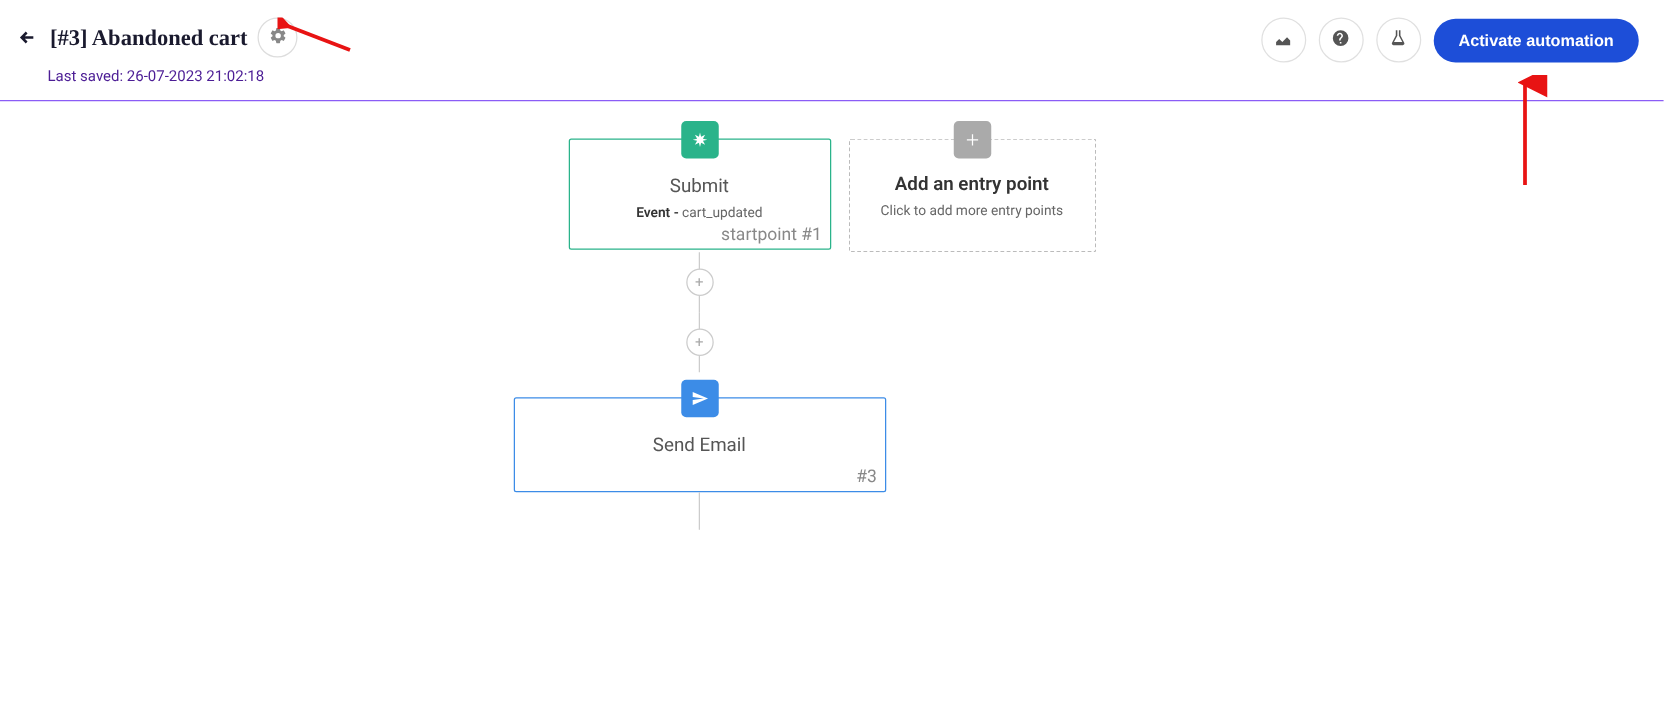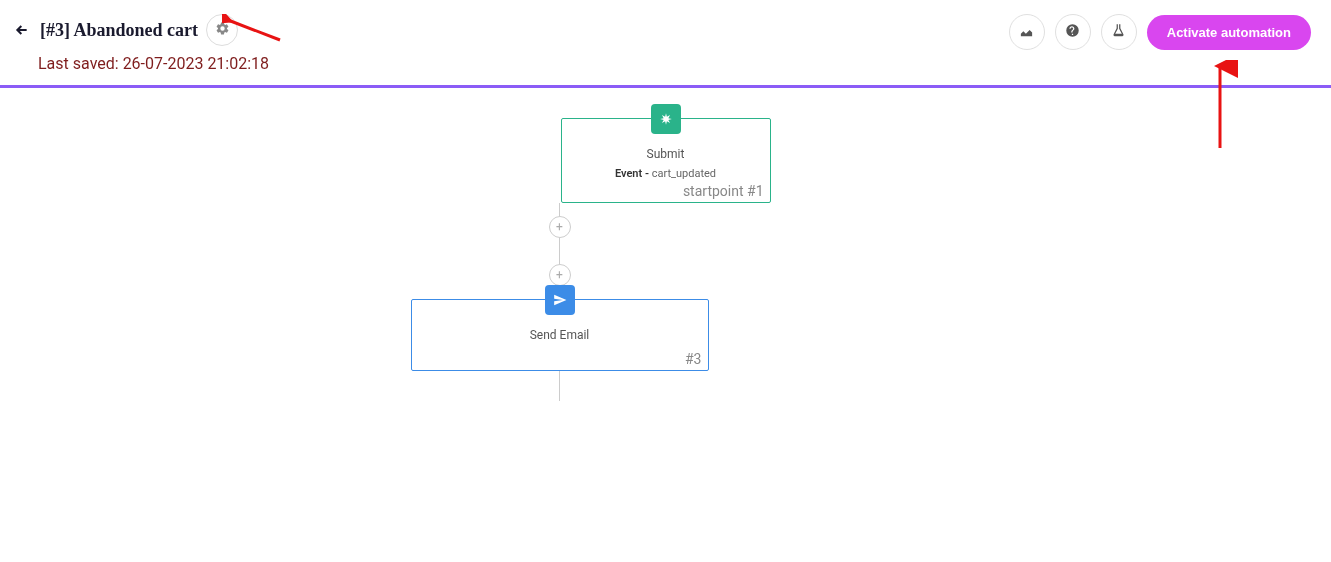--- a/index.html
+++ b/index.html
@@ -9,21 +9,21 @@
       width: 1331px;
       height: 562px;
       overflow: hidden;
       position: relative;
     }
     .header {
       display: flex;
       align-items: flex-start;
       justify-content: space-between;
       padding: 14px 20px 12px 12px;
-      border-bottom: 3px solid #8b5cf6;
+      border-bottom: 1px solid #8b5cf6;
     }
     .header-left {
       display: flex;
       flex-direction: column;
     }
     .title-row {
       display: flex;
       align-items: center;
       gap: 8px;
     }
@@ -48,22 +48,22 @@
       border-radius: 50%;
       border: 1px solid #ddd;
       background: #fff;
       display: flex;
       align-items: center;
       justify-content: center;
       cursor: pointer;
       color: #888;
     }
     .last-saved {
-      font-size: 16px;
-      color: #7f1d1d;
+      font-size: 12px;
+      color: #4c1d95;
       margin-top: 8px;
       margin-left: 26px;
     }
     .header-right {
       display: flex;
       align-items: center;
       gap: 10px;
     }
     .icon-btn {
       width: 36px;
@@ -71,21 +71,21 @@
       border-radius: 50%;
       border: 1px solid #e0e0e0;
       background: #fff;
       display: flex;
       align-items: center;
       justify-content: center;
       cursor: pointer;
       color: #555;
     }
     .activate-btn {
-      background: #d946ef;
+      background: #1d4ed8;
       color: #fff;
       border: none;
       border-radius: 20px;
       padding: 10px 20px;
       font-size: 13px;
       font-weight: 600;
       cursor: pointer;
     }
     .canvas {
       position: relative;
@@ -137,21 +137,21 @@
       display: flex;
       align-items: center;
       justify-content: center;
       color: #fff;
     }
     .node-icon.green { background: #2ab38a; }
     .node-icon.gray { background: #aaa; }
     .node-icon.teal { background: #26c0b9; }
     .node-icon.blue { background: #3c8ce7; }
     .node-title {
-      font-size: 12px;
+      font-size: 15px;
       color: #555;
       margin-bottom: 6px;
     }
     .node-sub {
       font-size: 11px;
       color: #666;
     }
     .node-sub b { color: #333; font-weight: 600;}
     .node-sub .underline { text-decoration: underline; }
     .node-tag {
@@ -261,36 +261,45 @@
               <path d="M12 2l1.5 6 5.5-3-3 5.5 6 1.5-6 1.5 3 5.5-5.5-3L12 22l-1.5-6-5.5 3 3-5.5L2 12l6-1.5-3-5.5 5.5 3z"></path>
             </svg>
         </div>
         <div class="node-title">Submit</div>
         <div class="node-sub">
           <b>Event - </b><span>cart_updated</span>
         </div>
         <div class="node-tag">startpoint #1</div>
       </div>
 
+      <div class="node entry">
+        <div class="node-icon gray">
+          <svg width="12" height="12" viewBox="0 0 24 24" fill="currentColor">
+              <path d="M11 3h2v8h8v2h-8v8h-2v-8H3v-2h8z"></path>
+            </svg>
+        </div>
+        <div class="node-title" style="font-weight:600; color:#333;">Add an entry point</div>
+        <div class="node-sub">Click to add more entry points</div>
+      </div>
     </div>
 
     <div style="position:relative; left:-106px;">
       <div class="connector">
         <div class="plus-circle">+</div>
       </div>
     </div>
 
 
     <div style="position:relative; left:-106px;">
       <div class="connector">
         <div class="plus-circle">+</div>
       </div>
     </div>
 
-    <div style="position:relative; left:-106px;">
+    <div style="position:relative; left:-106px;margin-top:20px;">
       <div class="node email">
         <div class="node-icon blue">
           <svg width="14" height="14" viewBox="0 0 24 24" fill="currentColor">
               <path d="M2 21l21-9L2 3v7l15 2-15 2z"></path>
             </svg>
         </div>
         <div class="node-title">Send Email</div>
         <div class="node-tag">#3</div>
       </div>
     </div>

